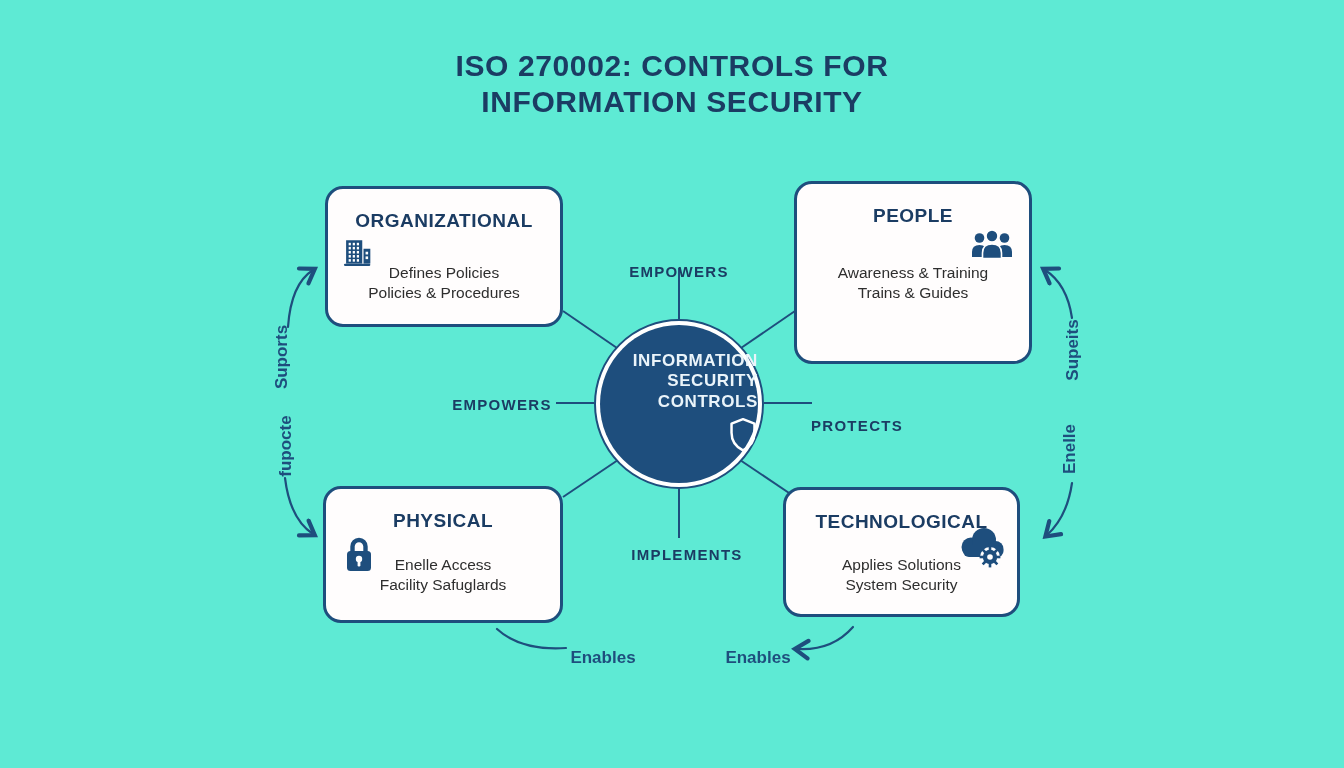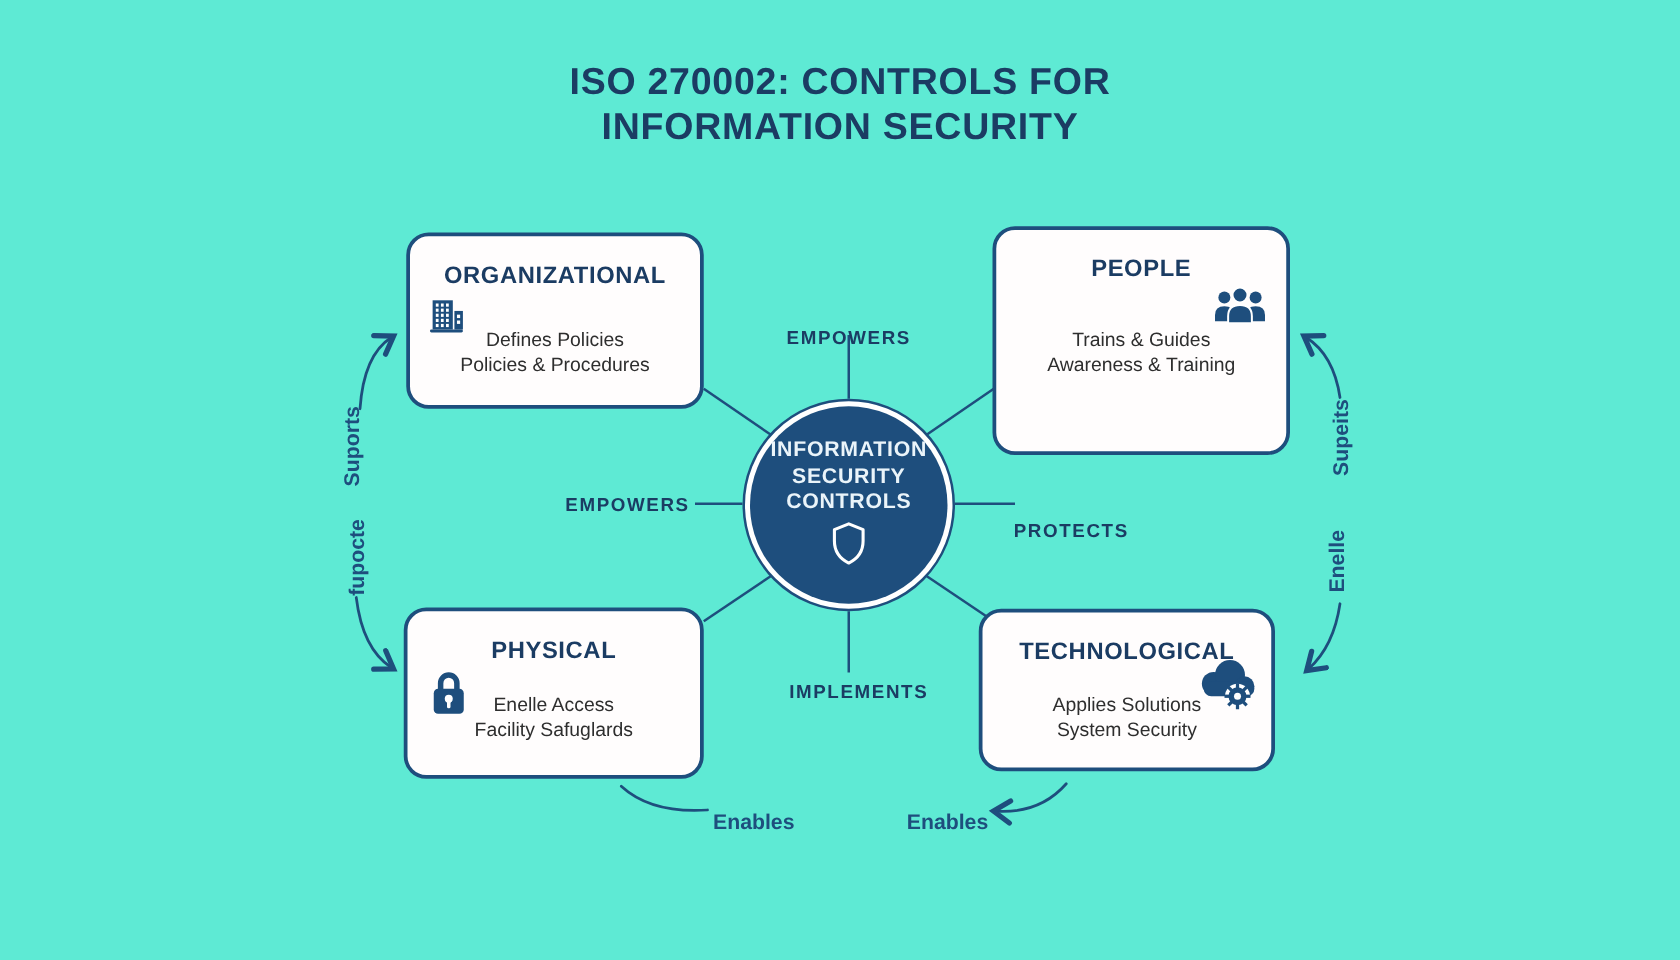--- a/index.html
+++ b/index.html
@@ -44,21 +44,21 @@
   .box-people .icon { right:14px; top:44px; }
   .box-phys .icon { left:16px; top:44px; }
   .box-tech .icon { right:10px; top:33px; }
 
   .circle-outer {
     position:absolute; left:594px; top:319px; width:170px; height:170px;
     border:2px solid #1e4e7d; border-radius:50%; background:#ffffff;
   }
   .circle-inner {
     position:absolute; inset:4px; border-radius:50%; background:#1e4e7d;
-    display:flex; flex-direction:column; align-items:center; justify-content:center;
+    display:flex; flex-direction:column; align-items:flex-end; justify-content:center;
     color:#eaf4fa; text-align:center;
   }
   .circle-inner .cline {
     font-size:17px; font-weight:700; letter-spacing:0.6px; line-height:20.5px;
   }
   .circle-inner .shield { margin-top:5px; }
 
   .lbl {
     position:absolute; transform:translate(-50%,-50%);
     font-size:15px; font-weight:700; letter-spacing:1.3px;
@@ -163,22 +163,22 @@
           <path d="M3,29 L3,24 Q3,17 10.5,17 Q18,17 18,24 L18,29 Z"></path>
           <path d="M28,29 L28,24 Q28,17 35.5,17 Q43,17 43,24 L43,29 Z"></path>
         </g>
         <g fill="#1e4e7d" stroke="#ffffff" stroke-width="1.6">
           <circle cx="23" cy="8" r="6"></circle>
           <path d="M13.5,30.5 L13.5,25 Q13.5,16 23,16 Q32.5,16 32.5,25 L32.5,30.5 Z"></path>
         </g>
       </svg>
     </span>
     <div class="body">
+      <div>Awareness &amp; Training</div>
       <div>Trains &amp; Guides</div>
-      <div>Awareness &amp; Training</div>
     </div>
   </div>
 
   <div class="box box-phys">
     <h3>PHYSICAL</h3>
     <span class="icon">
       <svg width="34" height="42" viewBox="0 0 34 42">
         <path d="M10.5,19 V13.5 a6.5,6.5 0 0 1 13,0 V19" fill="none" stroke="#1e4e7d" stroke-width="4.4" stroke-linecap="round"></path>
         <rect x="5" y="18" width="24" height="20" rx="3.5" fill="#1e4e7d"></rect>
         <circle cx="17" cy="26" r="3.2" fill="#ffffff"></circle>

